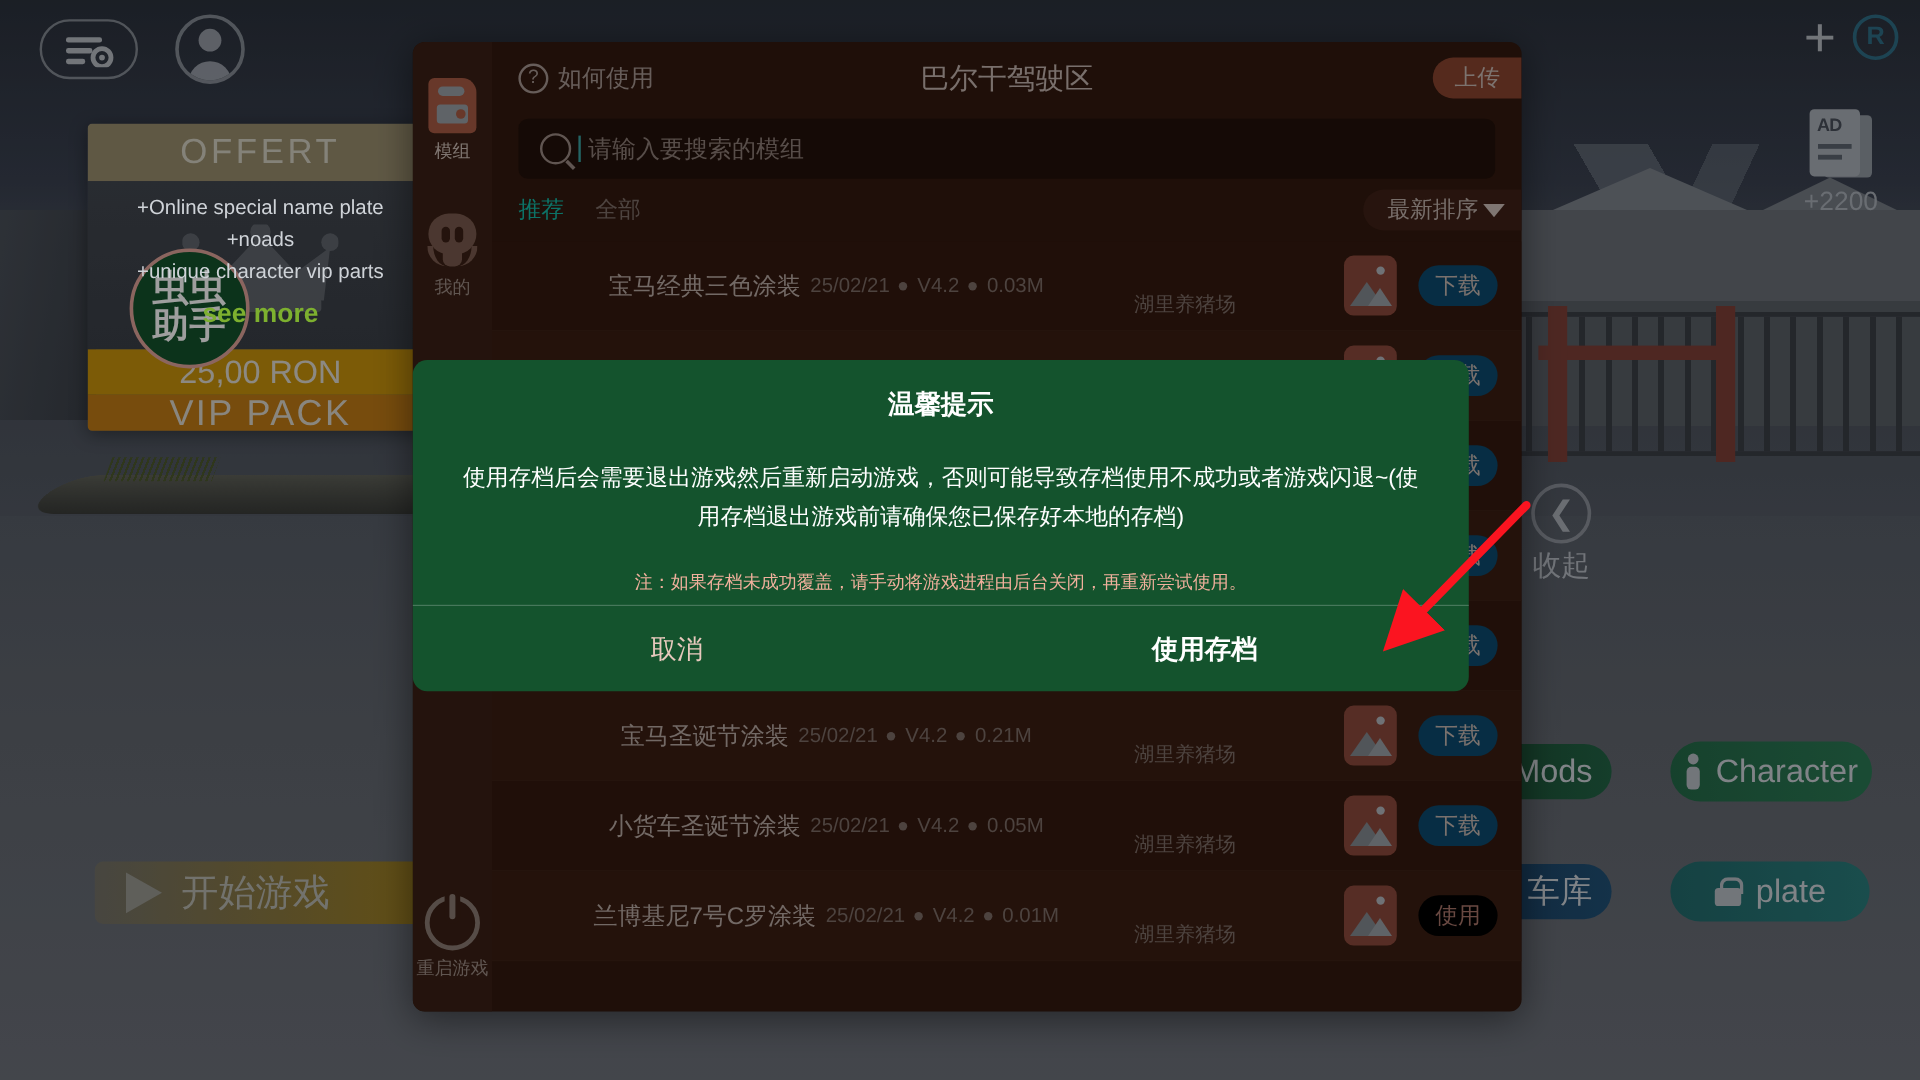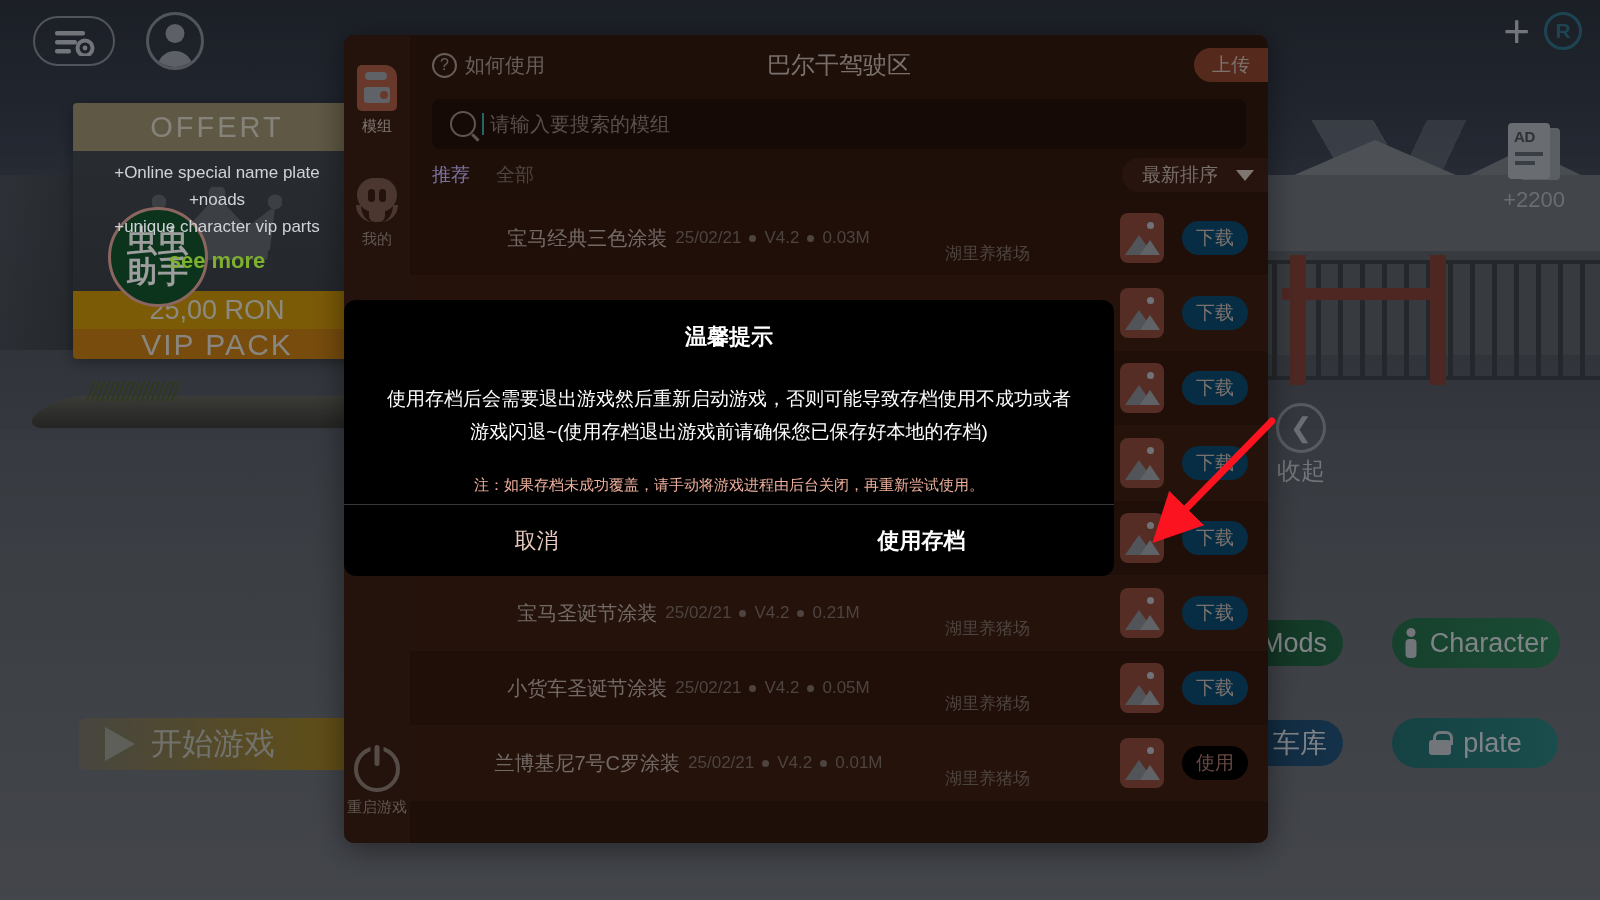--- a/index.html
+++ b/index.html
@@ -87,21 +87,21 @@
 
   #currency { position: absolute; right: 18px; top: 8px; display: flex; align-items: center; gap: 14px; }
   .plus-ico { font-size: 46px; color: #b9bdc4; line-height: 1; font-weight: 300; }
   .coin-ico {
     width: 38px; height: 38px; border-radius: 50%;
     border: 3px solid #2f6f87; color: #2f6f87; font-size: 21px;
     display: flex; align-items: center; justify-content: center; font-weight: 600;
   }
   #currency-value { font-size: 48px; color: #b9bdc4; letter-spacing: .5px; font-family: "Liberation Serif", serif; }
 
-  #ad-widget { position: absolute; right: 35px; top: 123px; text-align: left; }
+  #ad-widget { position: absolute; right: 35px; top: 91px; text-align: left; }
   .ad-doc { position: relative; width: 52px; height: 60px; margin: 0 auto; }
   .ad-doc .sheet-back { position: absolute; right: 0; top: 5px; width: 40px; height: 52px; background: #9299a2; border-radius: 4px; }
   .ad-doc .sheet-front { position: absolute; left: 0; top: 0; width: 42px; height: 56px; background: #aab0b8; border-radius: 4px; }
   .ad-doc .ad-label { position: absolute; left: 6px; top: 5px; font-size: 15px; font-weight: 700; color: #49505b; letter-spacing: -.5px; }
   .ad-doc .line1 { position: absolute; left: 7px; top: 29px; width: 28px; height: 4px; background: #5c6470; }
   .ad-doc .line2 { position: absolute; left: 7px; top: 38px; width: 20px; height: 4px; background: #5c6470; }
   #ad-amount { margin-top: 4px; font-size: 22px; color: #aab0b8; }
 
   #offer-card {
     position: absolute; left: 73px; top: 103px; width: 288px; height: 256px;
@@ -212,24 +212,24 @@
   #search-box {
     margin: 4px 22px 0 22px; height: 50px; background: #23110a; border-radius: 8px;
     display: flex; align-items: center; gap: 6px; padding: 0 18px;
   }
   .search-ico { width: 26px; height: 26px; border: 2.5px solid #9b8a83; border-radius: 50%; position: relative; flex: none; }
   .search-ico::after { content: ""; position: absolute; right: -6px; bottom: -3px; width: 9px; height: 2.5px; background: #9b8a83; transform: rotate(45deg); }
   .caret { width: 2px; height: 22px; background: #3aa3a3; }
   #search-placeholder { color: #8d7d77; font-size: 20px; }
   #filter-row { height: 52px; display: flex; align-items: center; padding: 0 0 0 22px; position: relative; }
   .filter-tab { font-size: 19px; color: #7e6e68; margin-right: 26px; }
-  .filter-tab.active { color: #c4b5fd; }
+  .filter-tab.active { color: #14b8a6; }
   #sort-select {
     position: absolute; right: 0; top: 9px; height: 34px; background: #3f2117; border-radius: 17px 0 0 17px;
-    padding: 0 14px 0 20px; display: flex; align-items: center; gap: 18px; color: #c1b2ac; font-size: 19px;
+    padding: 0 14px 0 20px; display: flex; align-items: center; gap: 4px; color: #c1b2ac; font-size: 19px;
   }
   .caret-down { width: 0; height: 0; border-left: 9px solid transparent; border-right: 9px solid transparent; border-top: 11px solid #cdbeb8; }
 
   #mod-list { flex: 1; overflow: hidden; padding: 0 0 0 0; }
   .mod-row {
     height: 75px; display: flex; align-items: center; padding: 0 0 0 22px;
     border-bottom: 1px solid #3c2116; position: relative;
   }
   .mod-row:nth-child(odd) { background: #35190f; }
   .mod-row:nth-child(even) { background: #3b1e13; }
@@ -250,22 +250,22 @@
   .mod-action {
     width: 66px; height: 34px; border-radius: 17px; display: flex; align-items: center;
     justify-content: center; font-size: 19px; flex: none; margin-right: 20px;
   }
   .mod-action.download { background: #0c4a6e; color: #c6b7b1; }
   .mod-action.use { background: #000000; color: #a8756a; }
 
   
   #modal-overlay { position: absolute; inset: 0; background: rgba(0,0,0,.38); }
   #modal {
-    position: absolute; left: 344px; top: 300px; width: 770px; height: 276px;
-    background: #000000; border-radius: 12px; padding: 22px 34px 0 34px;
+    position: absolute; left: 344px; top: 300px; width: 880px; height: 276px;
+    background: #14532d; border-radius: 12px; padding: 22px 34px 0 34px;
   }
   #modal-title { text-align: center; font-size: 22px; color: #fff; font-weight: 700; }
   #modal-body { margin-top: 30px; text-align: center; font-size: 19px; color: #fff; line-height: 33px; }
   #modal-note { margin-top: 28px; text-align: center; font-size: 15px; color: #f0b09c; }
   #modal-divider { position: absolute; left: 0; right: 0; bottom: 71px; height: 1px; background: rgba(255,255,255,.22); }
   #modal-actions { position: absolute; left: 0; right: 0; bottom: 0; height: 71px; display: flex; }
   .modal-btn { flex: 1; display: flex; align-items: center; justify-content: center; font-size: 22px; }
   #modal-cancel { color: #e7c9bd; }
   #modal-confirm { color: #fff; font-weight: 700; }
 

